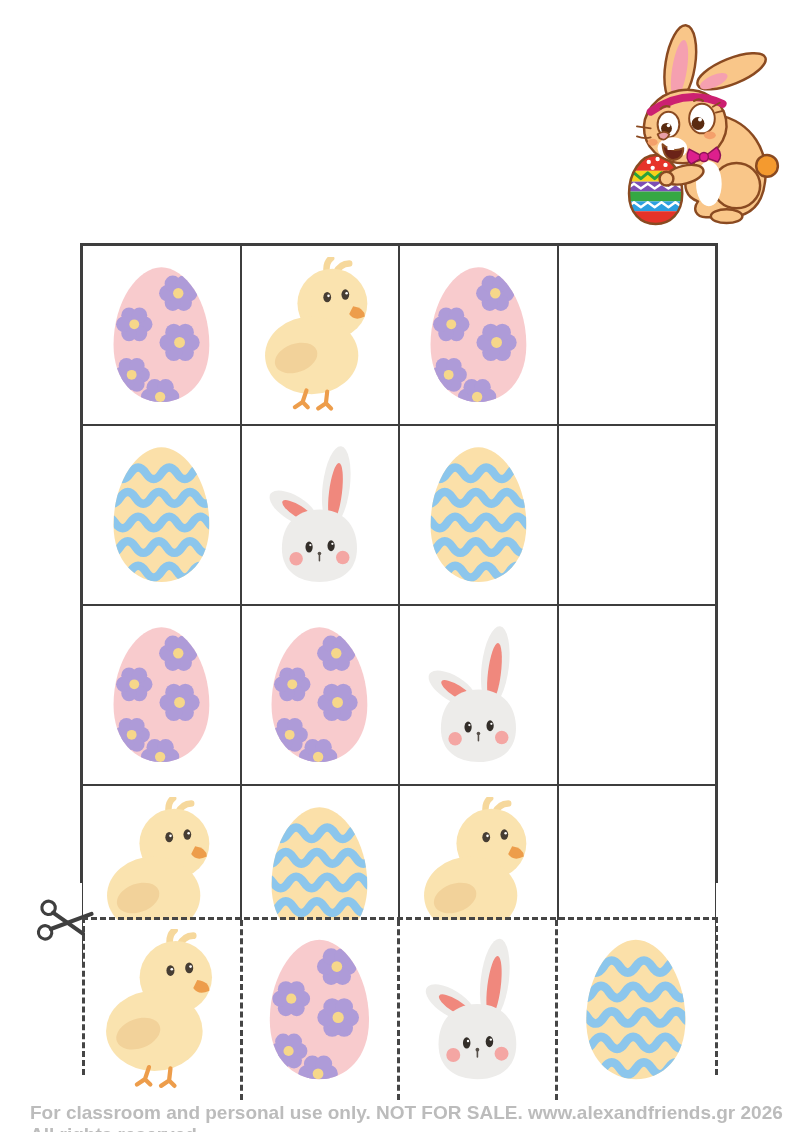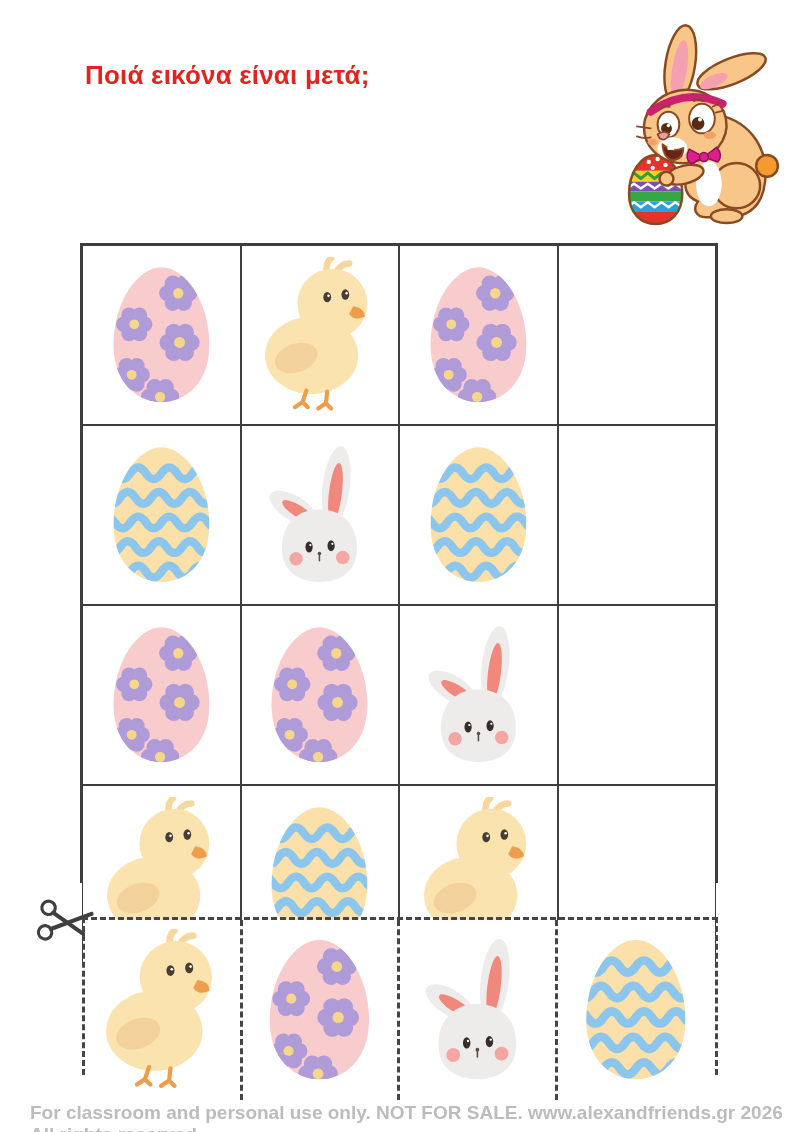--- a/index.html
+++ b/index.html
@@ -57,21 +57,20 @@
     position:absolute; right:9px; top:13px; color:#c9c9c9; font-size:9px; letter-spacing:1px;
   }
   .hidden-defs { position:absolute; width:0; height:0; overflow:hidden; }
 </style>
 </head>
 <body>
 
 <div class="page">
 
   <div class="instructions">
-    <div>Ποιά εικόνα είναι μετά;</div>
   </div>
 
   <div class="mascot">
     <svg viewBox="0 0 180 210">
       <g stroke="#8a4a21" stroke-width="2.5" stroke-linejoin="round" stroke-linecap="round">
 
         <ellipse cx="122" cy="52" rx="37" ry="13" fill="#f9c689" transform="rotate(-22 122 52)"></ellipse>
         <ellipse cx="104" cy="62" rx="15" ry="6" fill="#f5a0b0" stroke="none" transform="rotate(-24 104 62)"></ellipse>
 
         <g transform="rotate(9 70 45)">

